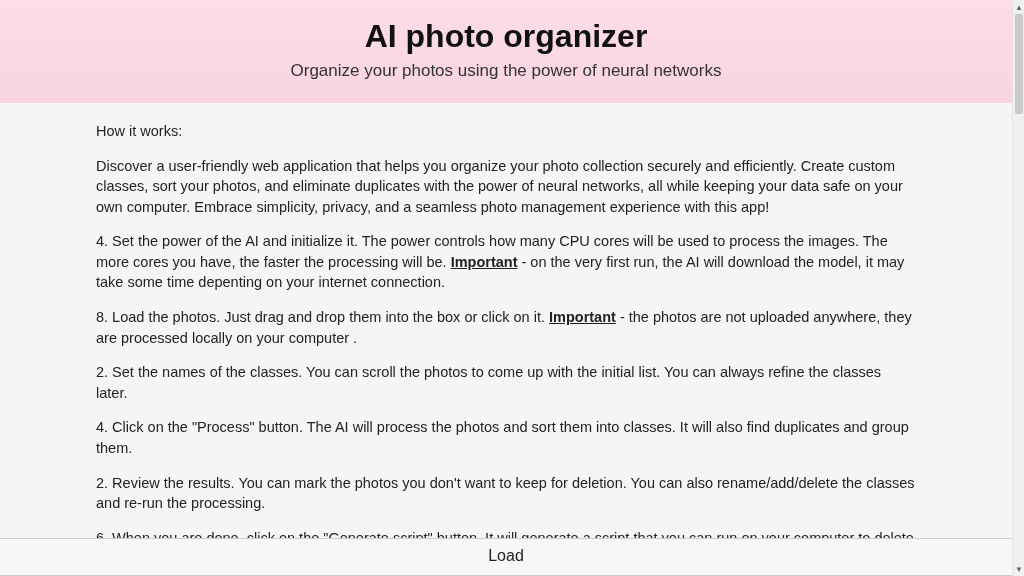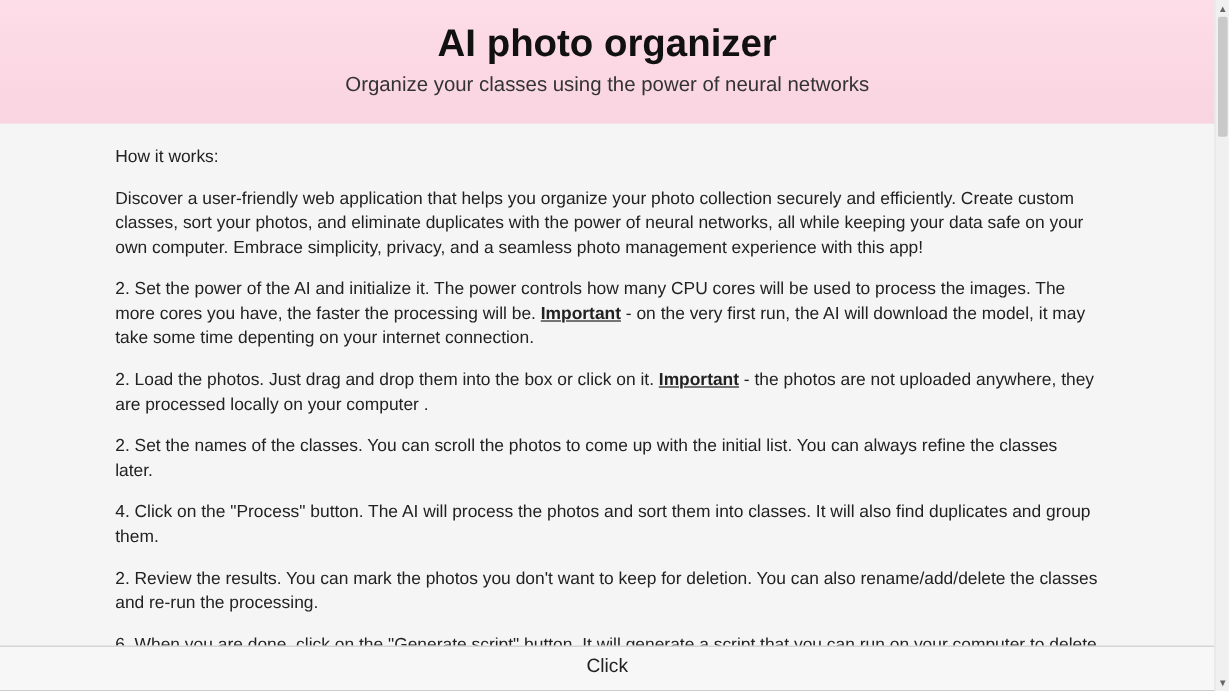--- a/index.html
+++ b/index.html
@@ -84,47 +84,47 @@
     border-radius: 2px;
     cursor: pointer;
   }
 </style>
 </head>
 <body>
 
 <div class="viewport">
   <div class="hero">
     <h1>AI photo organizer</h1>
-    <p>Organize your classes using the power of neural networks</p>
+    <p>Organize your photos using the power of neural networks</p>
   </div>
 
   <div class="content">
     <p>How it works:</p>
 
     <p>Discover a user-friendly web application that helps you organize your photo collection securely and efficiently. Create custom classes, sort your photos, and eliminate duplicates with the power of neural networks, all while keeping your data safe on your own computer. Embrace simplicity, privacy, and a seamless photo management experience with this app!</p>
 
     <p>
-      <span>2. Set the power of the AI and initialize it. The power controls how many CPU cores will be used to process the images. The more cores you have, the faster the processing will be. </span><span class="important">Important</span><span> - on the very first run, the AI will download the model, it may take some time depenting on your internet connection.</span>
+      <span>4. Set the power of the AI and initialize it. The power controls how many CPU cores will be used to process the images. The more cores you have, the faster the processing will be. </span><span class="important">Important</span><span> - on the very first run, the AI will download the model, it may take some time depenting on your internet connection.</span>
     </p>
 
     <p>
-      <span>2. Load the photos. Just drag and drop them into the box or click on it. </span><span class="important">Important</span><span> - the photos are not uploaded anywhere, they are processed locally on your computer .</span>
+      <span>8. Load the photos. Just drag and drop them into the box or click on it. </span><span class="important">Important</span><span> - the photos are not uploaded anywhere, they are processed locally on your computer .</span>
     </p>
 
     <p>2. Set the names of the classes. You can scroll the photos to come up with the initial list. You can always refine the classes later.</p>
 
     <p>4. Click on the "Process" button. The AI will process the photos and sort them into classes. It will also find duplicates and group them.</p>
 
     <p>2. Review the results. You can mark the photos you don't want to keep for deletion. You can also rename/add/delete the classes and re-run the processing.</p>
 
     <p>
       <span>6. When you are done, click on the "Generate script" button. It will generate a script that you can run on your computer to delete the unwanted photos and move the rest into the appropriate folders. </span><span class="important">Important</span><span> - the script assumes that all the photos are in the same folder. If you have them in different folders, you will need to modify the script.</span>
     </p>
   </div>
 </div>
 
-<div class="hide-bar">Click</div>
+<div class="hide-bar">Load</div>
 
 <div class="scrollbar">
   <div class="up">▲</div>
   <div class="thumb"></div>
   <div class="down">▼</div>
 </div>
 
 </body></html>

